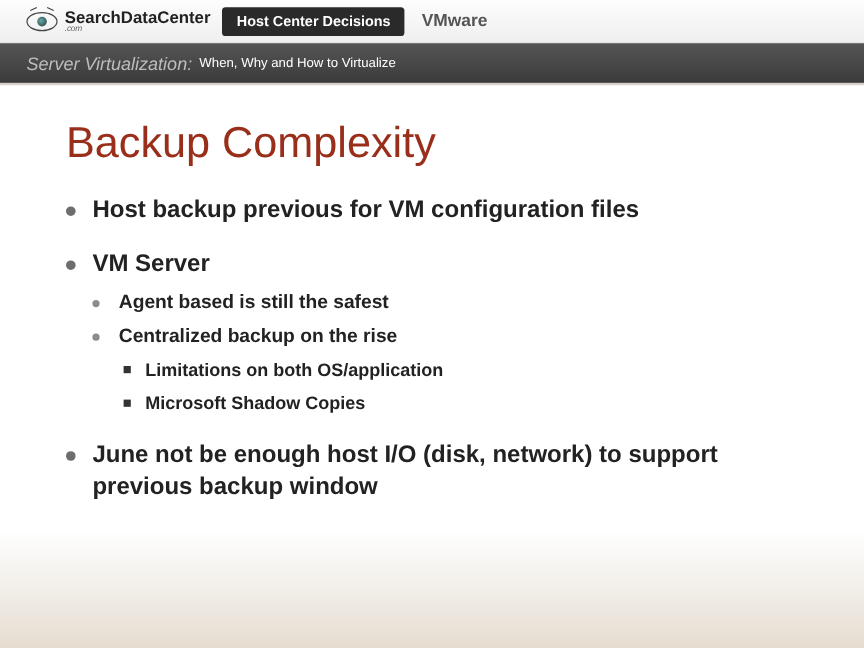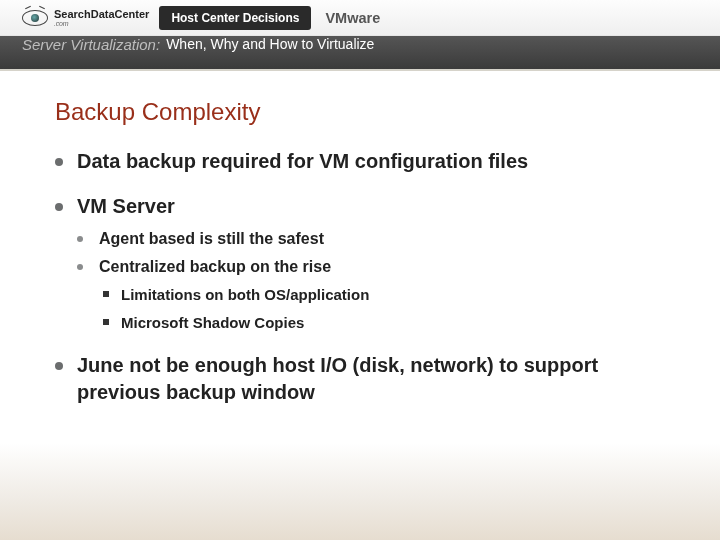--- a/index.html
+++ b/index.html
@@ -34,54 +34,54 @@
   }
   .eye-icon::before, .eye-icon::after {
     content: ""; position: absolute; width: 6px; height: 1px; background: #444;
     top: -4px;
   }
   .eye-icon::before { left: 2px; transform: rotate(-25deg); }
   .eye-icon::after  { right: 2px; transform: rotate(25deg); }
   .brand-text {
     display: flex; flex-direction: column; line-height: 1;
   }
-  .brand-text .t1 { font-size: 11px; font-weight: bold; color: #222; }
+  .brand-text .t1 { font-size: 14px; font-weight: bold; color: #222; }
   .brand-text .t2 { font-size: 7px; font-style: italic; color: #666; letter-spacing: -0.2px; }
   .pill {
     background: #2a2a2a; color: #fff;
     padding: 5px 12px; border-radius: 3px;
     font-size: 12px; font-weight: bold;
     white-space: nowrap;
   }
   .seminar {
     color: #555; font-size: 14.5px; font-weight: bold; margin-left: 4px;
   }
   
   .subbar {
     height: 34px; width: 100%;
     background: linear-gradient(to bottom, #555 0%, #3a3a3a 100%);
-    display: flex; 
+    display: flex; align-items: center;
     padding: 0 22px;
     position: relative;
   }
   .subbar::after {
     content: ""; display: block; position: absolute; left: 0; right: 0; bottom: -1px;
     height: 2px; background: #d6d3ca;
   }
   .subbar .ital { color: #bdbdbd; font-style: italic; font-size: 15px; margin-right: 6px; }
-  .subbar .rest { color: #fff; font-size: 14px; }
+  .subbar .rest { color: #fff; font-size: 11px; }
   
   .body {
     flex: 1;
     padding: 28px 40px 10px 55px;
   }
   .title {
     font-family: Verdana, sans-serif;
     color: #992f1a;
-    font-size: 24px;
+    font-size: 36px;
     font-weight: 400;
     margin-bottom: 22px;
   }
   ul.lvl1 { list-style: none; }
   ul.lvl1 > li {
     position: relative;
     padding-left: 22px;
     margin-bottom: 18px;
     font-size: 20px; font-weight: bold; color: #222;
     line-height: 1.35;
@@ -133,21 +133,21 @@
   <div class="subbar">
     <span class="ital">Server Virtualization:</span>
     <span class="rest">When, Why and How to Virtualize</span>
   </div>
 
   <div class="body">
     <h1 class="title">Backup Complexity</h1>
 
     <ul class="lvl1">
       <li>
-        <span>Data backup required for VM configuration files</span>
+        <span>Host backup previous for VM configuration files</span>
       </li>
       <li>
         <span>VM Server</span>
         <ul class="lvl2">
           <li>
             <span>Agent based is still the safest</span>
           </li>
           <li>
             <span>Centralized backup on the rise</span>
             <ul class="lvl3">

